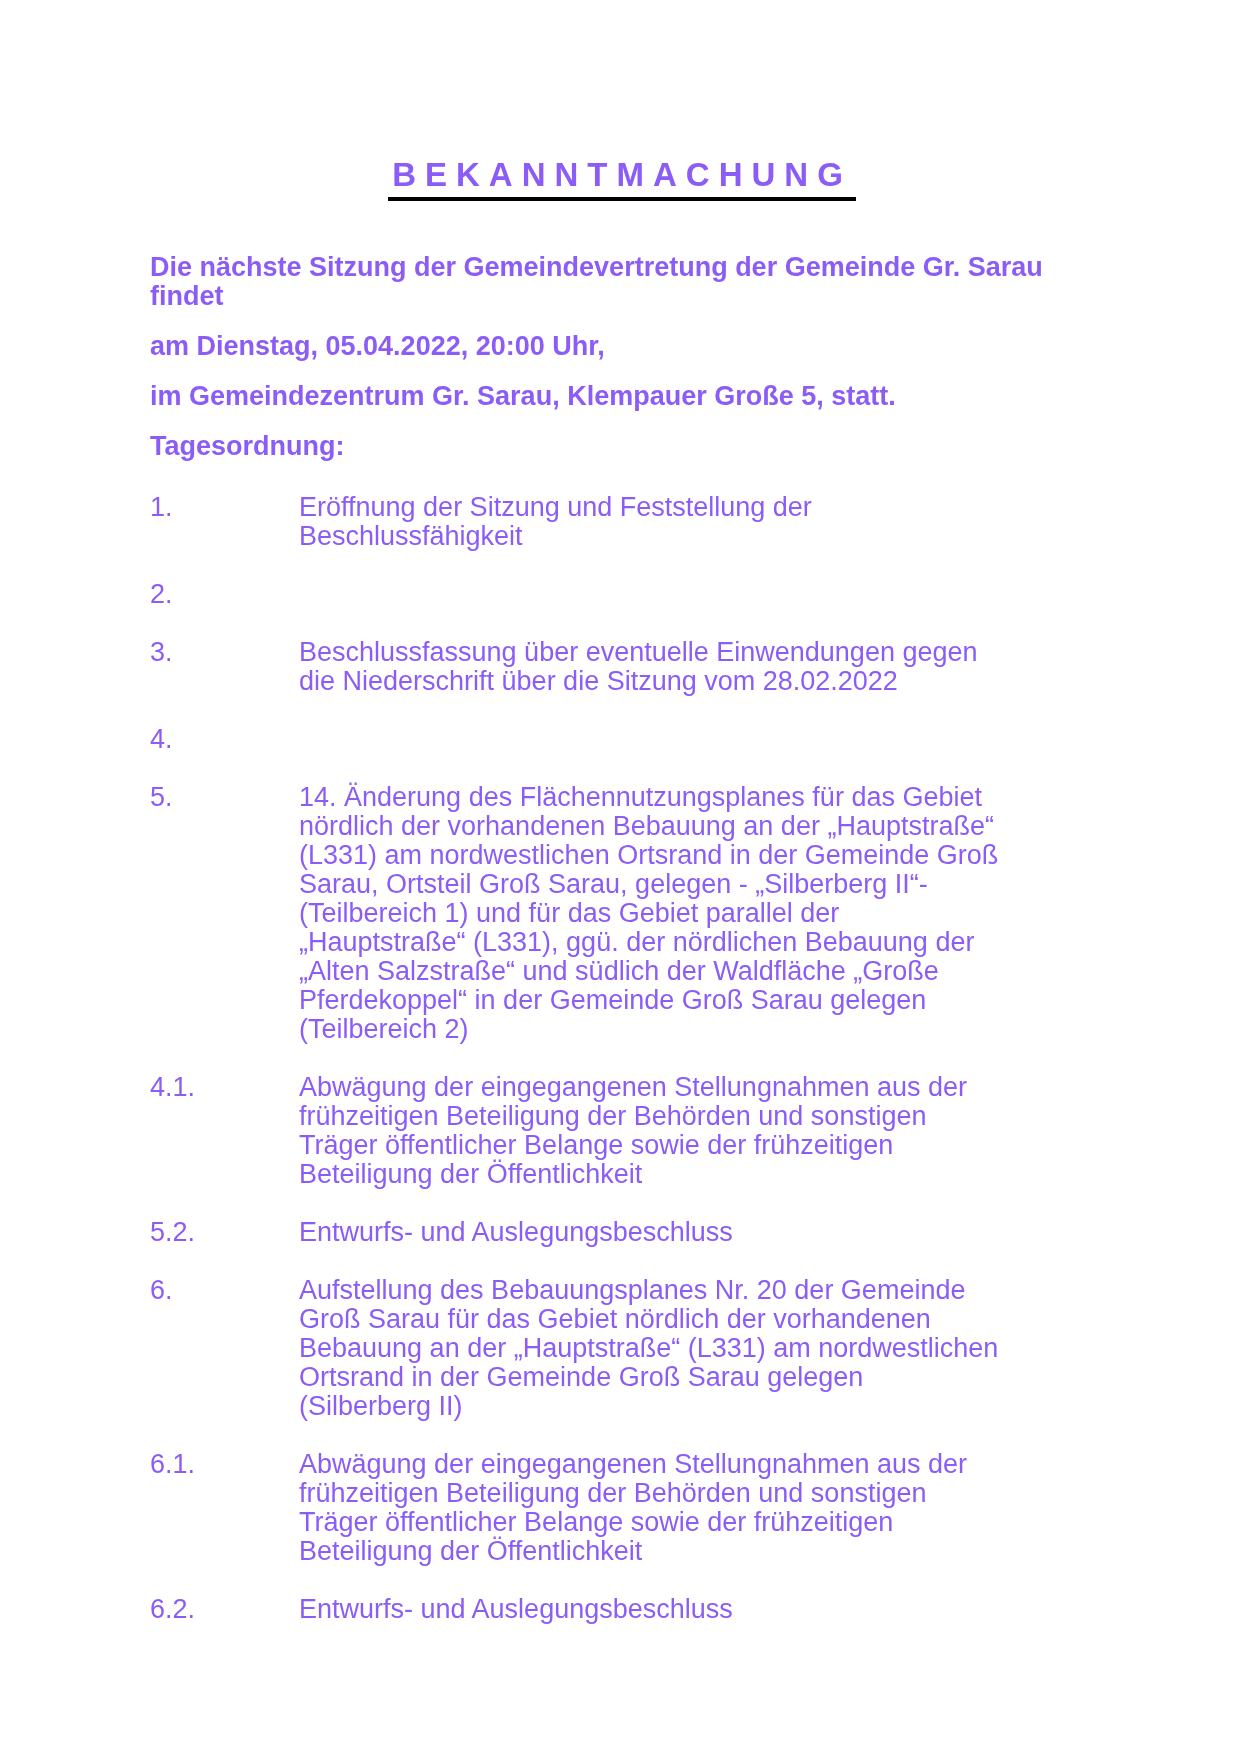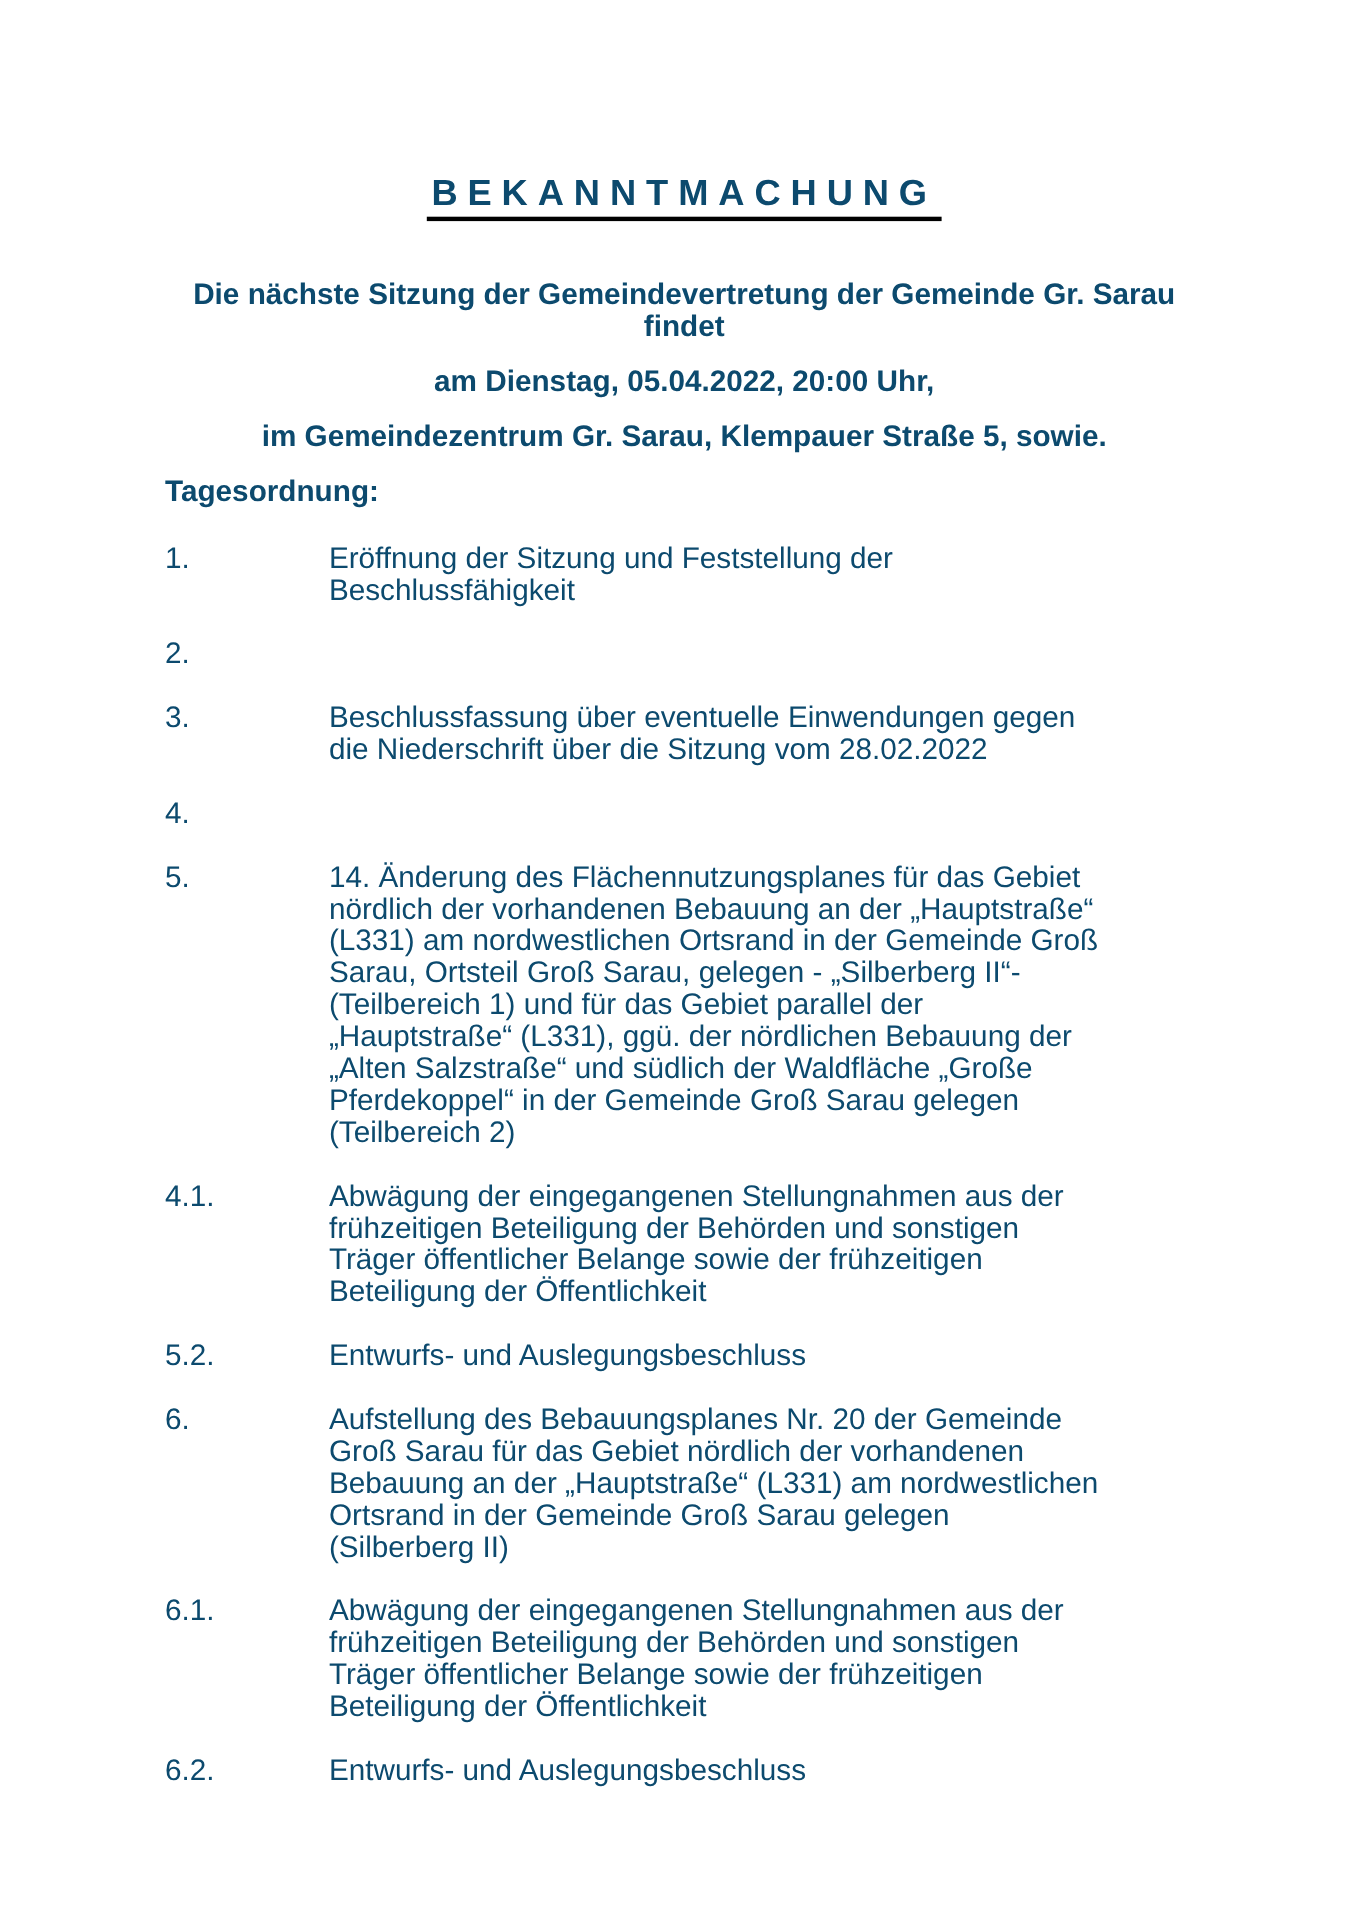--- a/index.html
+++ b/index.html
@@ -2,21 +2,21 @@
 <html lang="de"><head>
 <meta charset="utf-8">
 <style>
   html, body { margin: 0; padding: 0; background: #ffffff; }
   .page {
     position: relative;
     width: 1240px;
     height: 1754px;
     box-sizing: border-box;
     background: #ffffff;
-    color: #0c4a6e;
+    color: #8b5cf6;
     font-family: "Liberation Sans", sans-serif;
     font-size: 27px;
     line-height: 29px;
     padding: 155px 146px 0 150px;
     overflow: hidden;
   }
   .doc-title {
     margin: 0 0 52px 0;
     text-align: center;
     font-size: 33px;
@@ -24,21 +24,21 @@
     font-weight: bold;
   }
   .doc-title .title-text {
     display: inline-block;
     letter-spacing: 9px;
     border-bottom: 4px solid #000000;
     padding: 0 4px 2px 4px;
   }
   .intro {
     margin: 0 0 21px 0;
-    text-align: center;
+    text-align: left;
     font-weight: bold;
   }
   .intro.underlined { text-decoration-thickness: 3px; text-underline-offset: 4px; }
   .agenda-heading {
     margin: 12px 0 32px 0;
     font-size: 27px;
     line-height: 29px;
     font-weight: bold;
   }
   .agenda { margin: 0; }
@@ -61,21 +61,21 @@
 <body>
 
 <div class="page">
 
   <h1 class="doc-title"><span class="title-text">BEKANNTMACHUNG</span></h1>
 
   <p class="intro">Die nächste Sitzung der Gemeindevertretung der Gemeinde Gr. Sarau findet</p>
 
   <p class="intro underlined">am Dienstag, 05.04.2022, 20:00 Uhr,</p>
 
-  <p class="intro">im Gemeindezentrum Gr. Sarau, Klempauer Straße 5, sowie.</p>
+  <p class="intro">im Gemeindezentrum Gr. Sarau, Klempauer Große 5, statt.</p>
 
   <h2 class="agenda-heading">Tagesordnung:</h2>
 
   <div class="agenda">
 
     <div class="agenda-row">
       <div class="agenda-num">1.</div>
       <div class="agenda-text">Eröffnung der Sitzung und Feststellung der
 Beschlussfähigkeit</div>
     </div>

